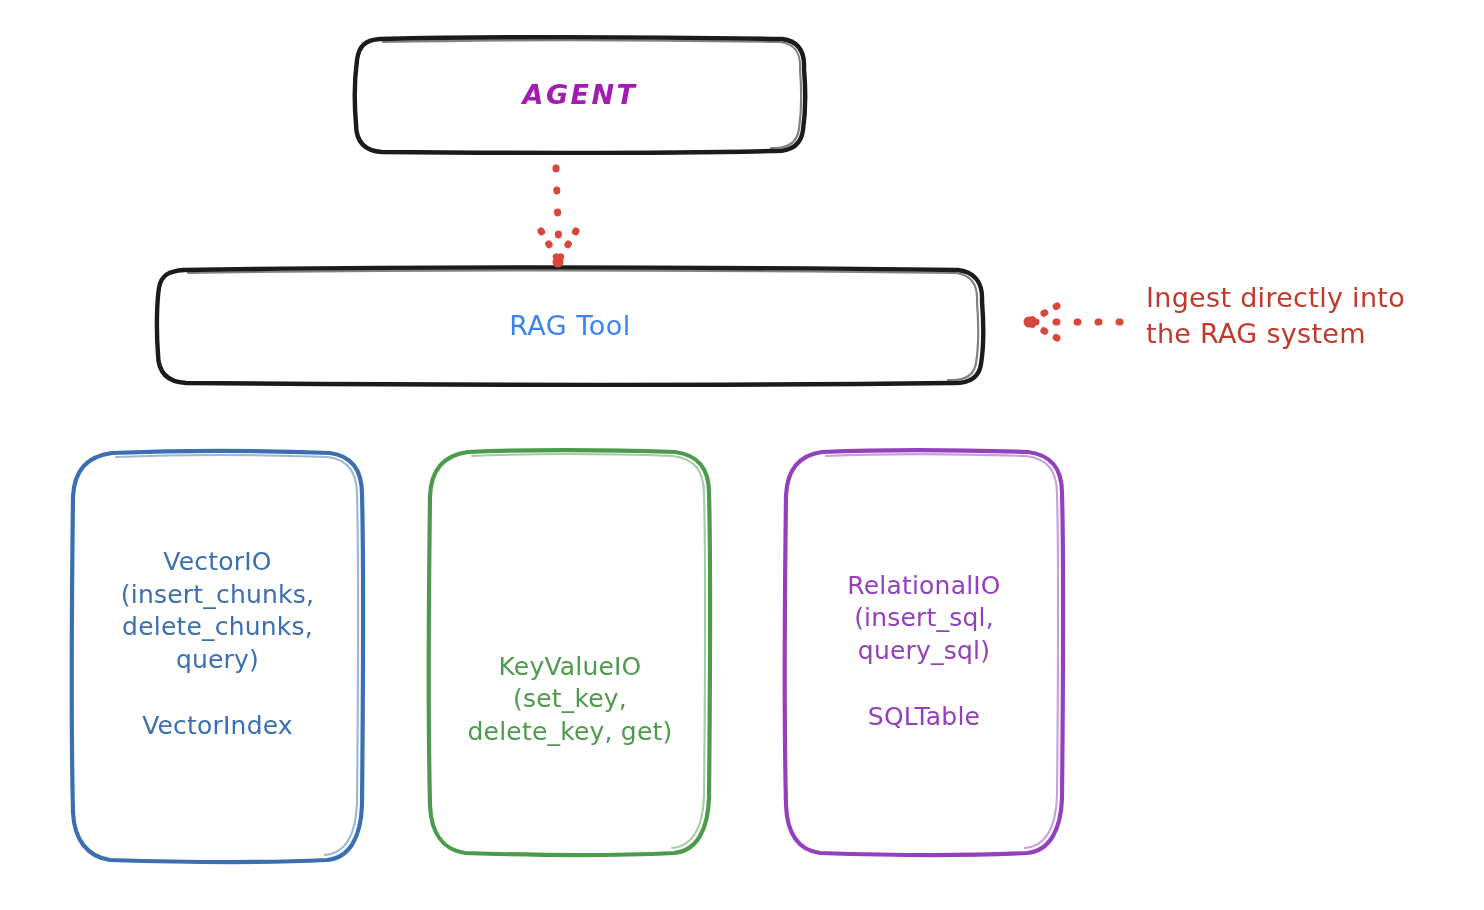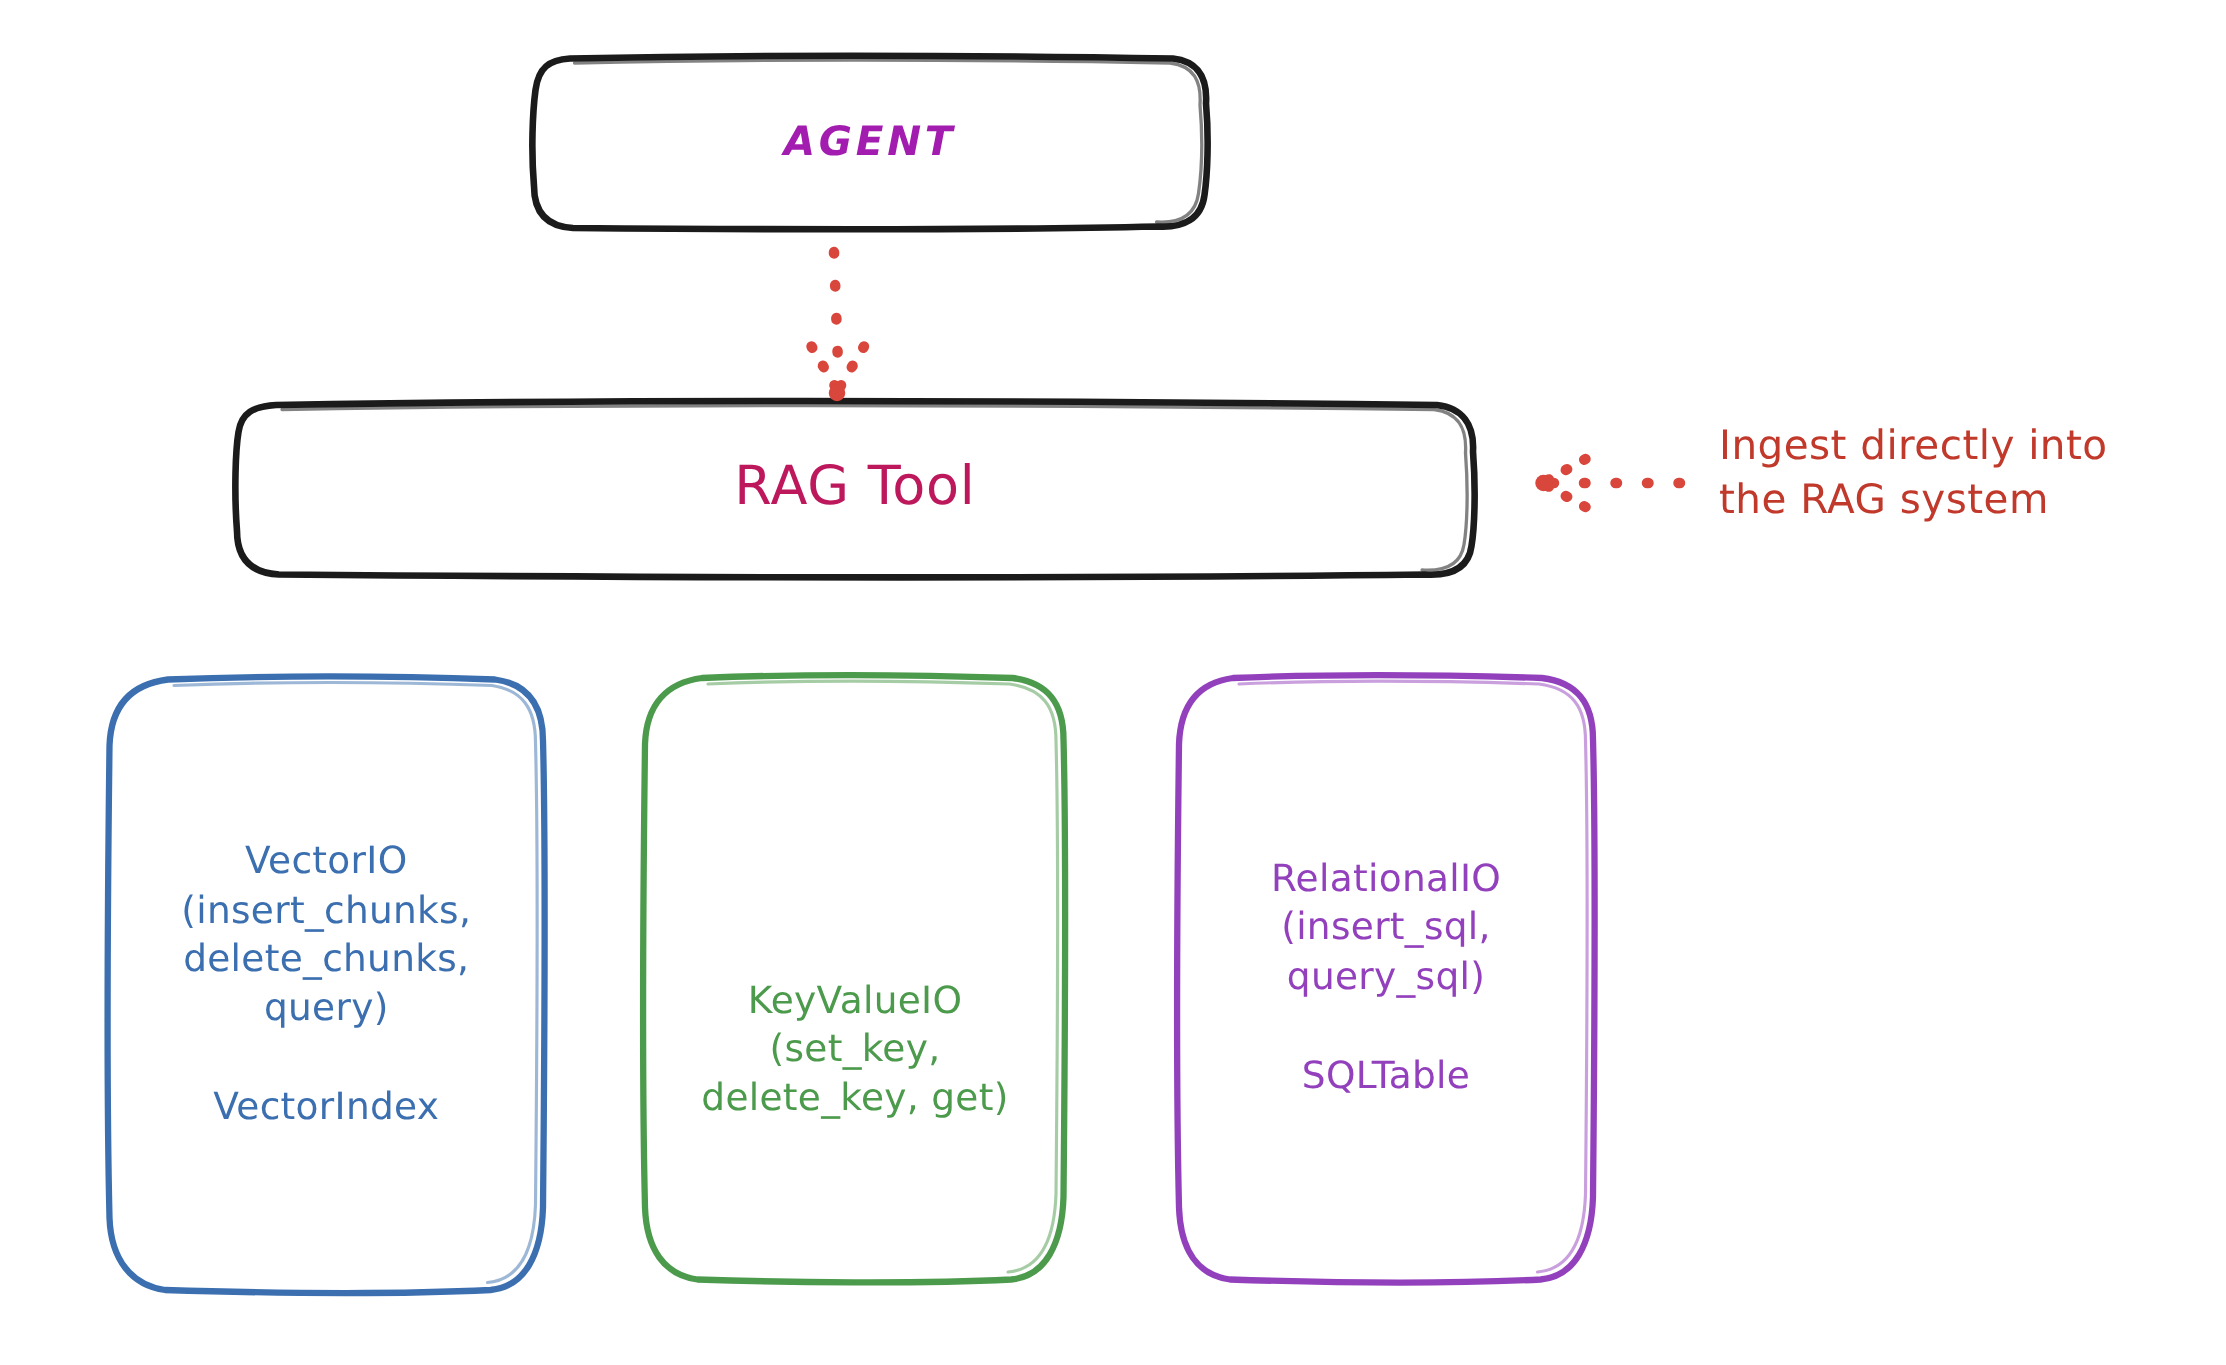--- a/index.html
+++ b/index.html
@@ -48,28 +48,28 @@
     color: #a21caf;
   }
   
   #ragtool-box {
     left: 157px;
     top: 268px;
     width: 826px;
     height: 115px;
   }
   #ragtool-label {
-    font-size: 36px;
-    color: #be185d;
+    font-size: 27px;
+    color: #3b82f6;
     letter-spacing: 0.5px;
   }
   
   #vectorio-box {
     left: 72px;
-    top: 452px;
+    top: 440px;
     width: 291px;
     height: 409px;
     padding: 0 10px;
   }
   #keyvalueio-box {
     left: 430px;
     top: 450px;
     width: 280px;
     height: 499px;
     padding: 12px 8px;

